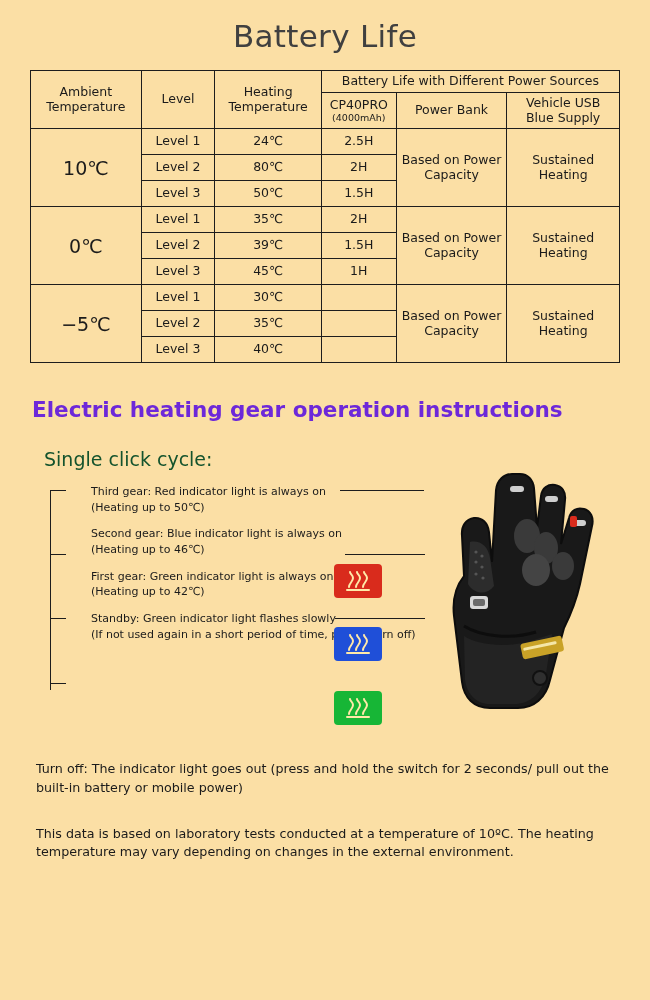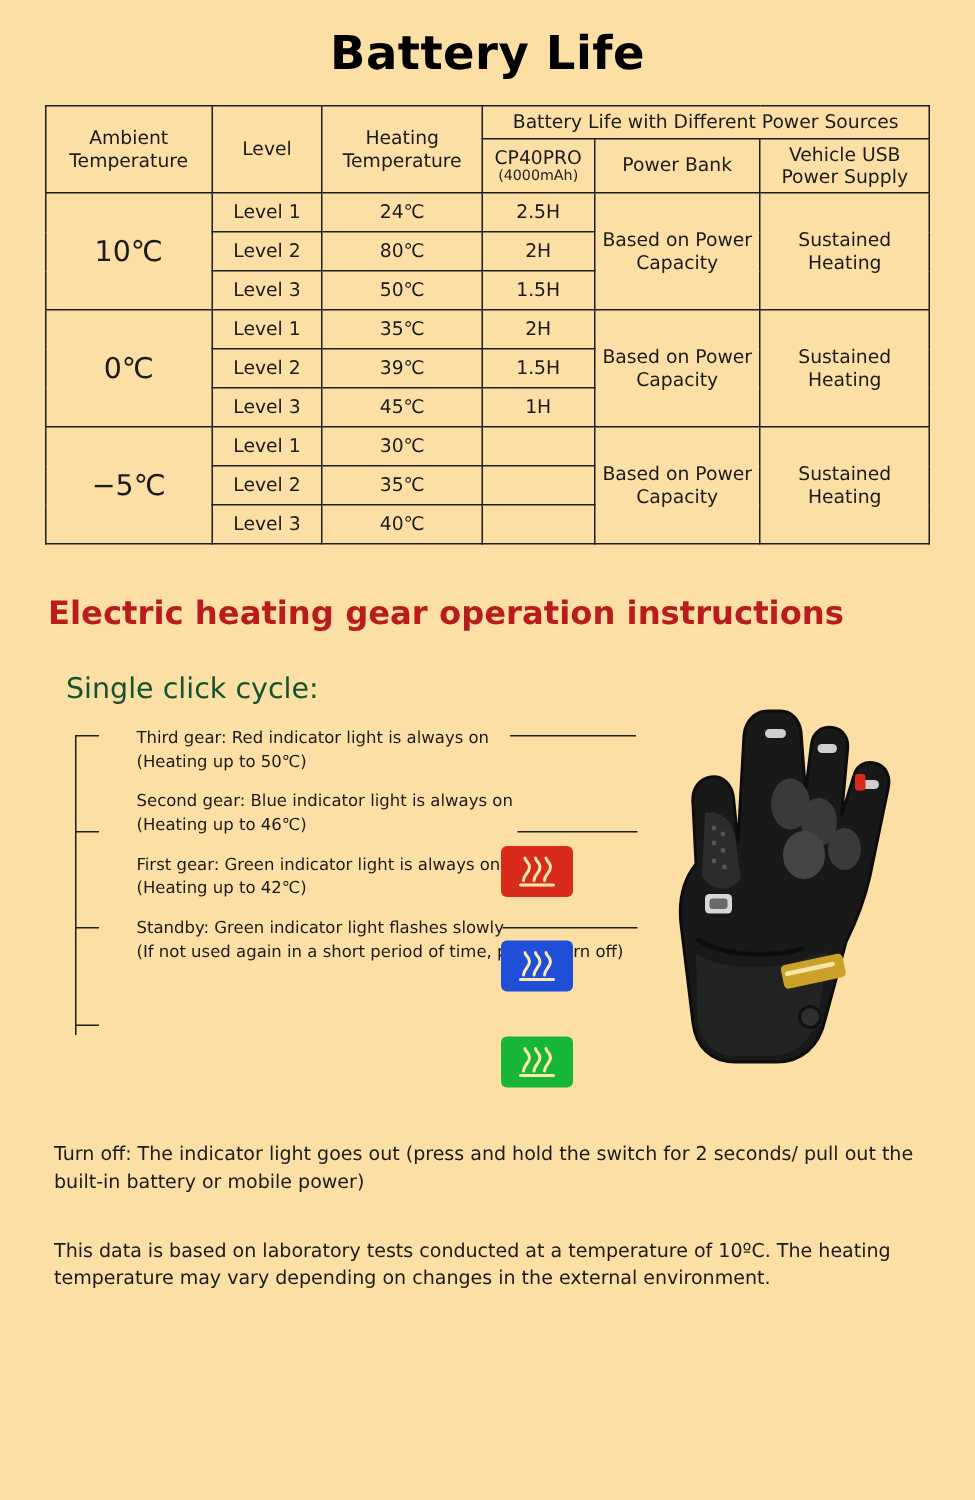--- a/index.html
+++ b/index.html
@@ -11,24 +11,24 @@
     font-family: "DejaVu Sans", sans-serif;
     color: #1b1b1b;
     overflow: hidden;
     position: relative;
   }
 
   
   .page-title {
     text-align: center;
     font-size: 31px;
-    font-weight: 700;
+    font-weight: 400;
     letter-spacing: 0.3px;
     margin: 18px 0 16px 0;
-    color: #000000;
+    color: #404040;
   }
 
   
   .table-wrap {
     margin: 0 30px;
   }
   table.battery {
     border-collapse: collapse;
     width: 590px;
     font-size: 12.5px;
@@ -53,21 +53,21 @@
   .cell-usb { width: 110px; }
   .sub-note { font-size: 9.5px; display: block; }
   .row-h { height: 26px; }
   .amb-label { font-size: 19px; }
 
   
   .section-heading {
     margin: 34px 0 0 32px;
     font-size: 21.5px;
     font-weight: 700;
-    color: #b91c1c;
+    color: #6d28d9;
   }
   .sub-heading {
     margin: 26px 0 0 44px;
     font-size: 19px;
     font-weight: 400;
     color: #14532d;
   }
 
   
   .instr-area {
@@ -173,21 +173,21 @@
         <th colspan="3">Battery Life with Different Power Sources</th>
       </tr>
       <tr>
         <th class="cell-cp">
           <span>CP40PRO</span>
           <span class="sub-note">(4000mAh)</span>
         </th>
         <th class="cell-pb">Power Bank</th>
         <th class="cell-usb">
           <span>Vehicle USB</span><br>
-          <span>Power Supply</span>
+          <span>Blue Supply</span>
         </th>
       </tr>
     </thead>
     <tbody>
 
       <tr class="row-h">
         <td class="amb-label" rowspan="3">10℃</td>
         <td>Level 1</td>
         <td>24℃</td>
         <td>2.5H</td>

